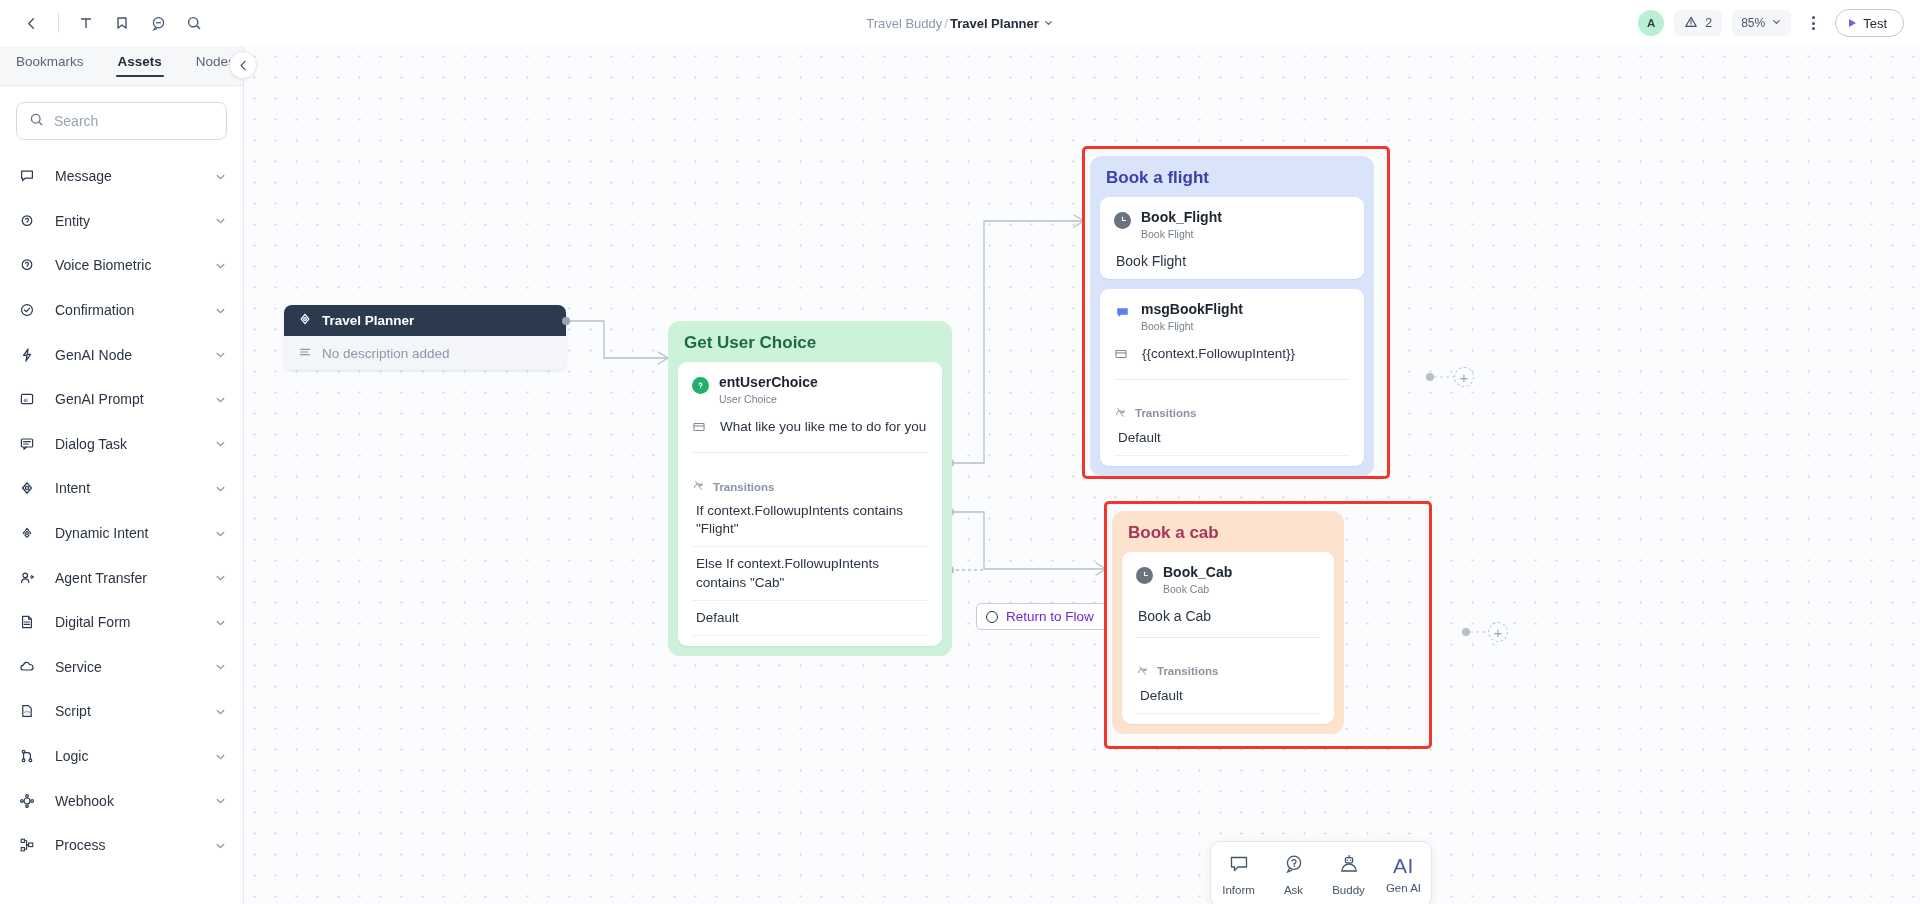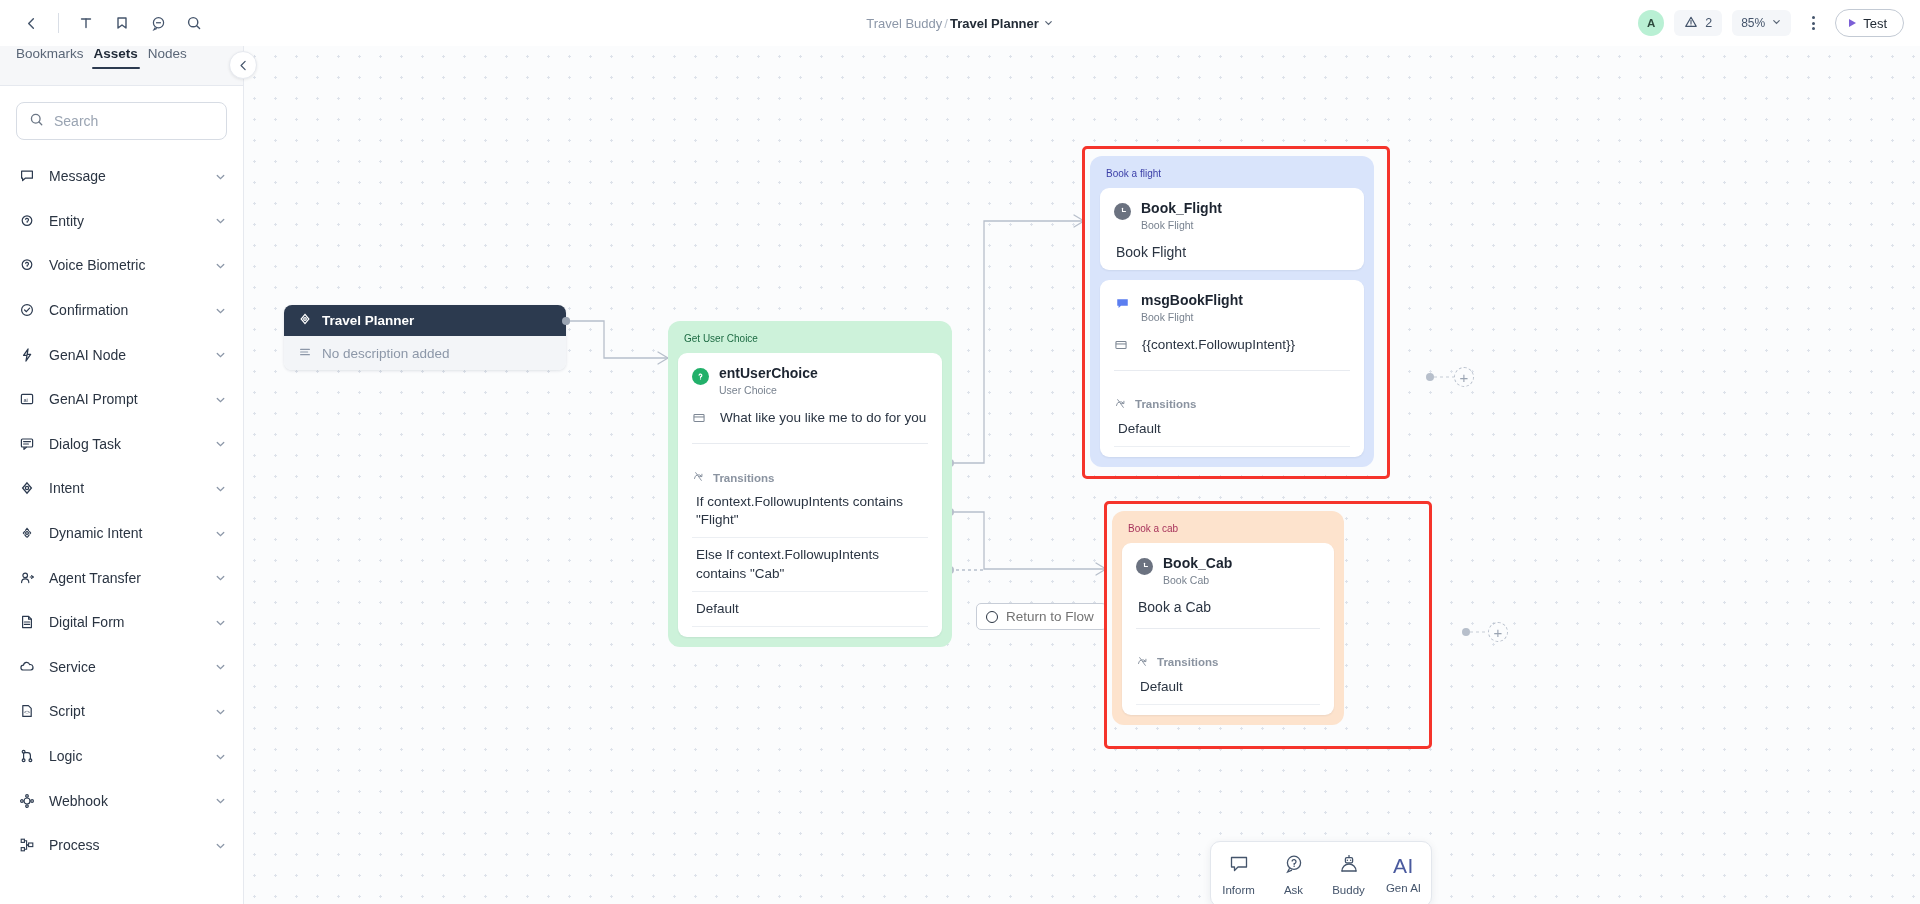--- a/index.html
+++ b/index.html
@@ -71,22 +71,22 @@
     border-top: 4.5px solid transparent; border-bottom: 4.5px solid transparent;
   }
 
   
   .sidebar {
     position: absolute; left: 0; top: 46px; width: 244px; height: 858px;
     background: #ffffff; border-right: 1px solid #e6e9ef;
     z-index: 30;
   }
   .side-tabs {
-    height: 40px; background: #f6f7f9; display: flex; align-items: flex-start;
-    gap: 10px; padding-left: 16px; border-bottom: 1px solid #e6e9ef;
+    height: 40px; background: #f6f7f9; display: flex; align-items: center;
+    gap: 34px; padding-left: 16px; border-bottom: 1px solid #e6e9ef;
     position: relative;
   }
   .side-tab {
     font-size: 13.5px; color: #5a6677; padding-bottom: 8px;
     cursor: pointer; position: relative;
   }
   .side-tab.active { color: #1f2937; font-weight: 600; }
   .side-tab.active::after {
     content: ""; position: absolute; left: -2px; right: -2px; bottom: 0;
     height: 2.5px; background: #2c3a4f; border-radius: 2px;
@@ -105,42 +105,42 @@
   }
   .search-box input {
     border: none; outline: none; font-size: 14px; color: #2a3442;
     width: 100%; background: transparent; font-family: inherit;
   }
   .search-box input::placeholder { color: #9aa4b2; }
 
   .asset-list { padding: 6px 0 0 0; overflow: hidden; height: 760px; }
   .asset-item {
     height: 44.6px; display: flex; align-items: center;
-    padding: 0 16px 0 18px; cursor: pointer; gap: 14px;
+    padding: 0 16px 0 18px; cursor: pointer; gap: 20px;
   }
   .asset-ico {
     width: 17px; height: 17px; display: flex; align-items: center;
     justify-content: center; color: #2c3a4f; flex-shrink: 0;
   }
   .asset-label { font-size: 14px; color: #2a3442; flex: 1; }
   .asset-chev { color: #8c97a8; display: flex; align-items: center; }
 
   
   .canvas {
     position: absolute; left: 244px; top: 46px;
     width: 1676px; height: 858px;
     background-color: #fbfcfd;
     background-image: radial-gradient(#dde2ea 1.1px, transparent 1.1px);
     background-size: 21px 21px;
     overflow: hidden;
   }
 
   
   .group-box { position: absolute; border-radius: 12px; padding: 10px; }
-  .group-title { font-size: 10px; margin: 2px 0 9px 6px; }
+  .group-title { font-size: 17px; margin: 2px 0 9px 6px; font-weight: bold; }
   .node-card {
     background: #ffffff; border-radius: 9px; padding: 12px 14px 10px 14px;
     box-shadow: 0 1px 2px rgba(25,40,70,.07);
   }
   .node-head { display: flex; align-items: flex-start; gap: 10px; }
   .node-badge {
     width: 17px; height: 17px; border-radius: 50%;
     flex-shrink: 0; margin-top: 3px;
     display: flex; align-items: center; justify-content: center;
   }
@@ -186,21 +186,21 @@
   .port-dot {
     position: absolute; width: 8px; height: 8px; border-radius: 50%;
     background: #9aa4b2;
   }
 
   
   .return-chip {
     position: absolute; height: 27px; background: #fff;
     border: 1px solid #c7cdd7; border-radius: 5px;
     display: flex; align-items: center; gap: 8px; padding: 0 12px 0 9px;
-    font-size: 13.5px; color: #737373; cursor: pointer;
+    font-size: 13.5px; color: #6d28d9; cursor: pointer;
   }
   .ring { width: 12px; height: 12px; border-radius: 50%; border: 1.6px solid #2a3442; }
 
   
   .palette {
     position: absolute; left: 966px; top: 795px;
     width: 222px; height: 66px; background: #fff;
     border: 1px solid #e3e7ed; border-radius: 10px;
     box-shadow: 0 2px 8px rgba(25,40,70,.08);
     display: flex; align-items: center; justify-content: space-around;

